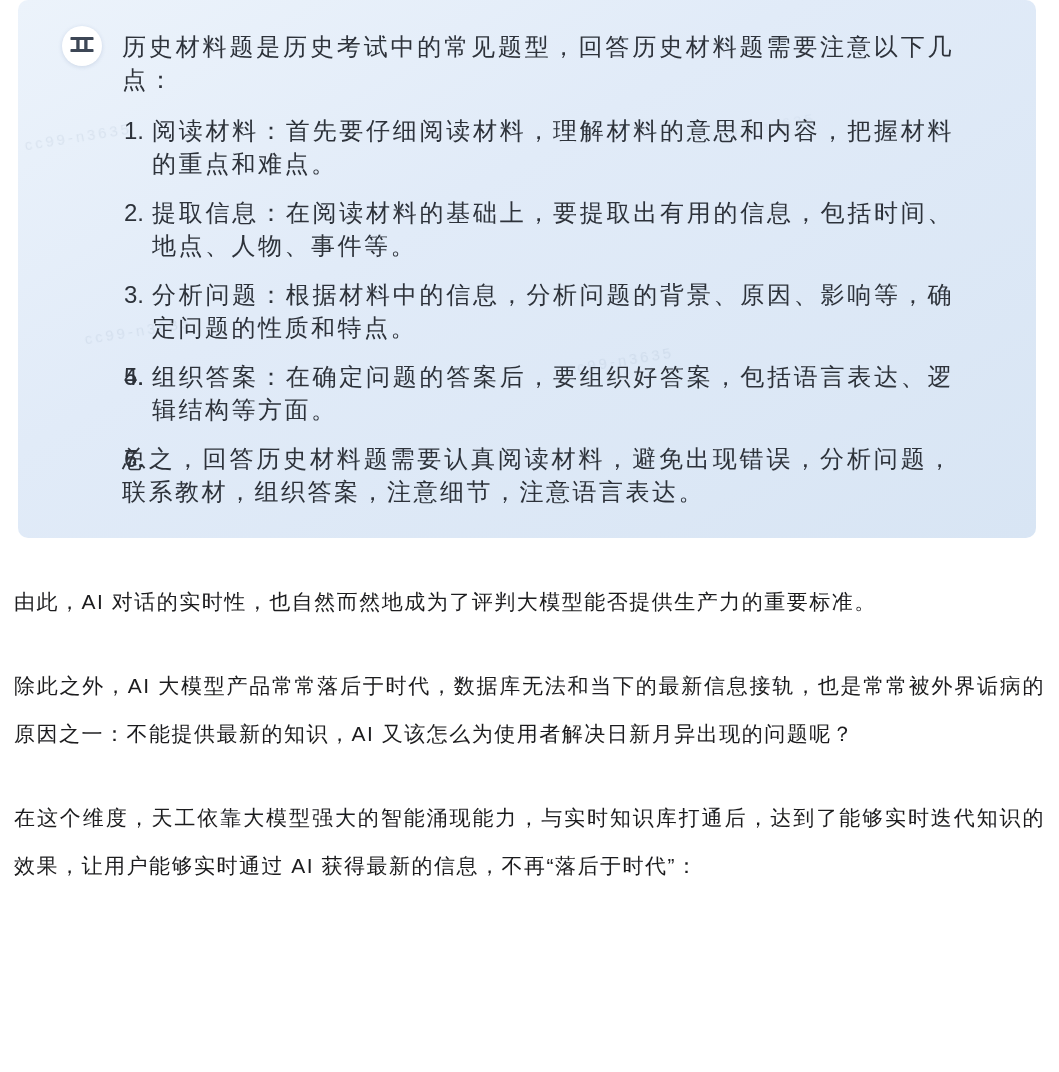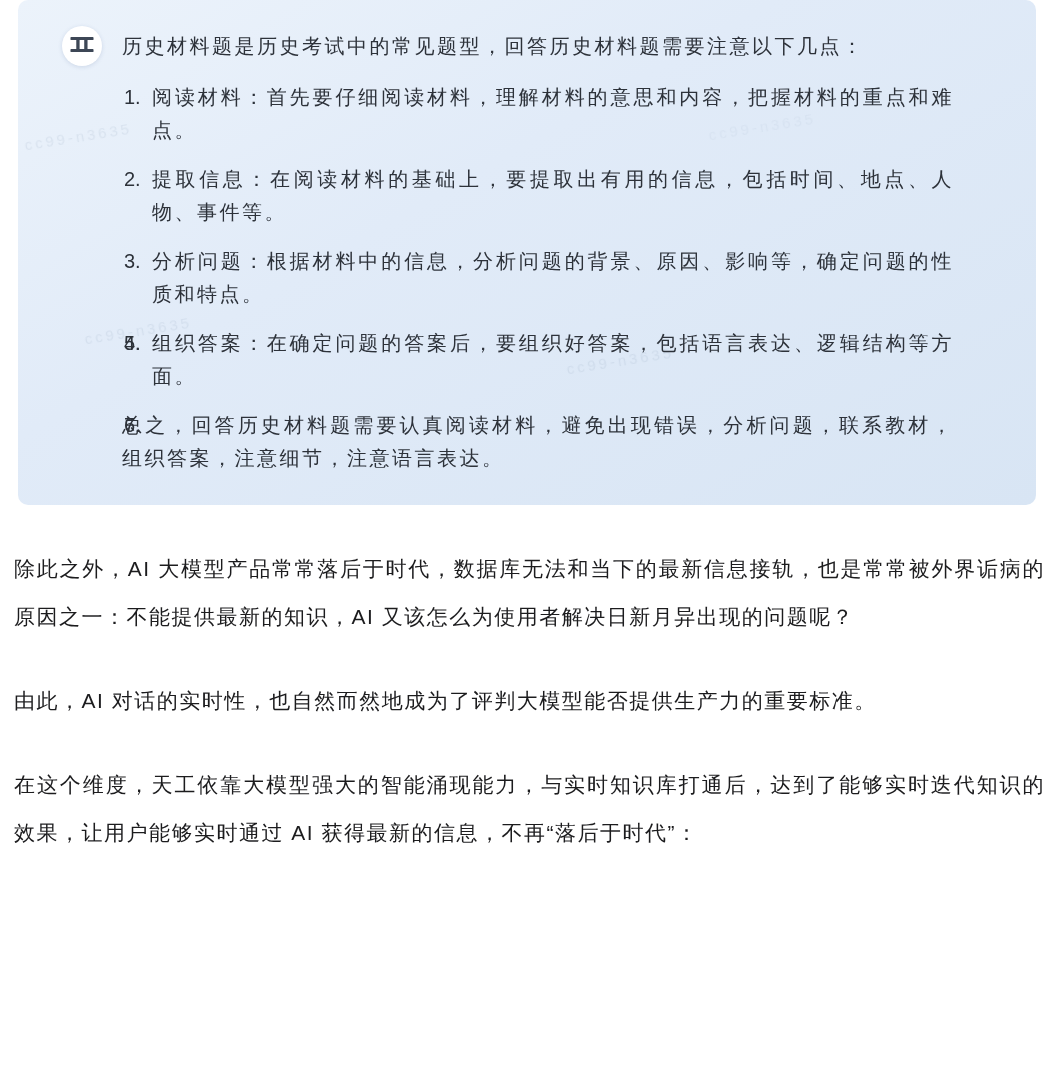--- a/index.html
+++ b/index.html
@@ -29,21 +29,21 @@
     background:#ffffff;
     border-radius:50%;
     flex:0 0 40px;
     display:flex;align-items:center;justify-content:center;
     box-shadow:0 1px 4px rgba(70,100,150,.18);
   }
   .avatar svg{width:24px;height:17px;}
   .msg-content{
     width:832px;
     color:#2d323a;
-    font-size:20px;
+    font-size:24px;
     letter-spacing:2.5px;
     line-height:33px;
     text-align:justify;
     padding-top:4px;
   }
   .intro{margin:0;}
   ol.steps{
     list-style:none;
     margin:18px 0 0 2px;
     padding:0;
@@ -145,16 +145,16 @@
           <span class="num">7.</span>
         </li>
       </ol>
 
       <p class="summary">总之，回答历史材料题需要认真阅读材料，避免出现错误，分析问题，联系教材，组织答案，注意细节，注意语言表达。</p>
     </div>
   </div>
 </div>
 
 <div class="article">
+  <p>由此，AI 对话的实时性，也自然而然地成为了评判大模型能否提供生产力的重要标准。</p>
   <p>除此之外，AI 大模型产品常常落后于时代，数据库无法和当下的最新信息接轨，也是常常被外界诟病的原因之一：不能提供最新的知识，AI 又该怎么为使用者解决日新月异出现的问题呢？</p>
-  <p>由此，AI 对话的实时性，也自然而然地成为了评判大模型能否提供生产力的重要标准。</p>
   <p>在这个维度，天工依靠大模型强大的智能涌现能力，与实时知识库打通后，达到了能够实时迭代知识的效果，让用户能够实时通过 AI 获得最新的信息，不再“落后于时代”：</p>
 </div>
 
 </body></html>

